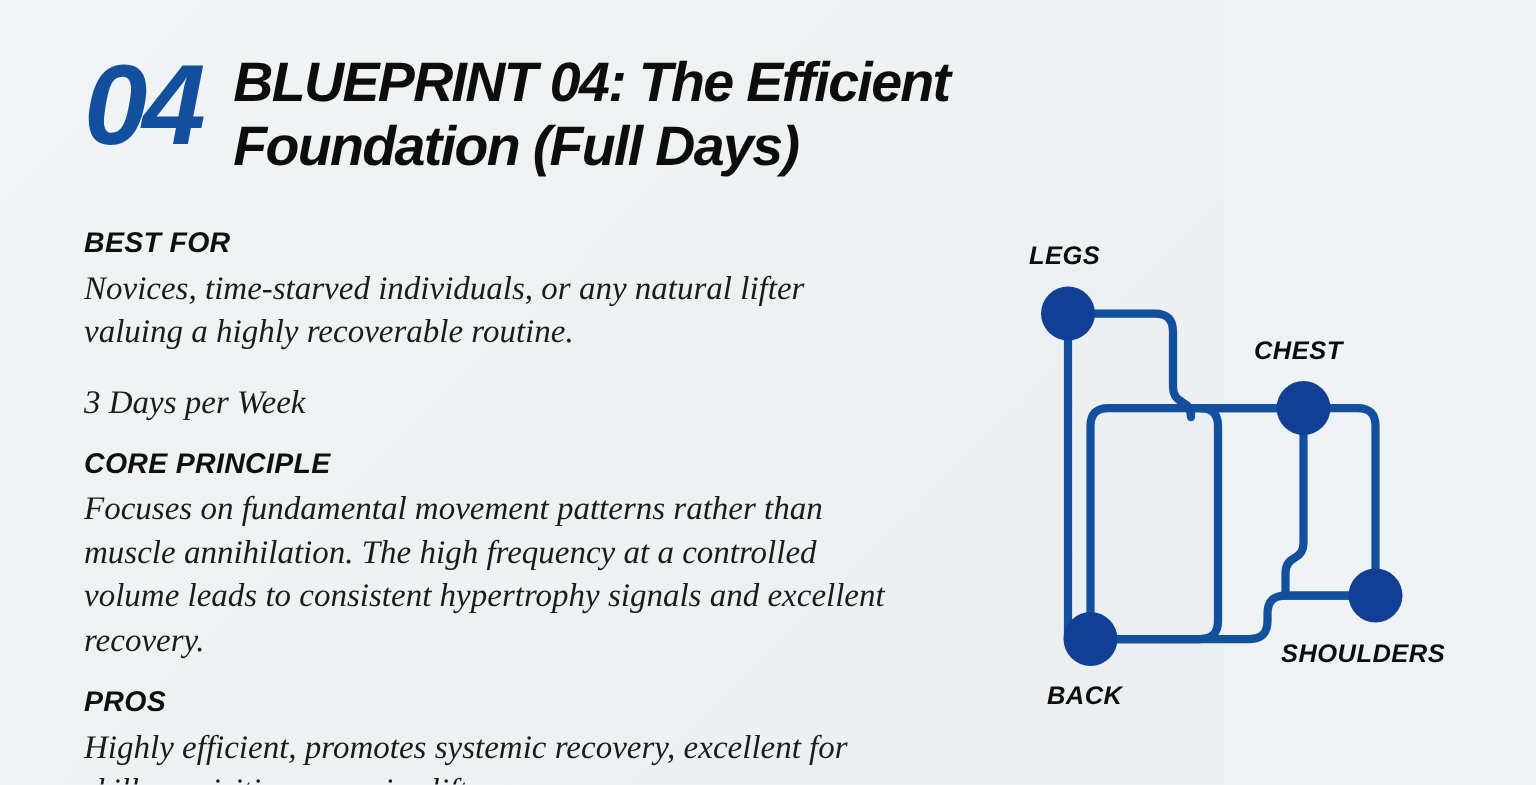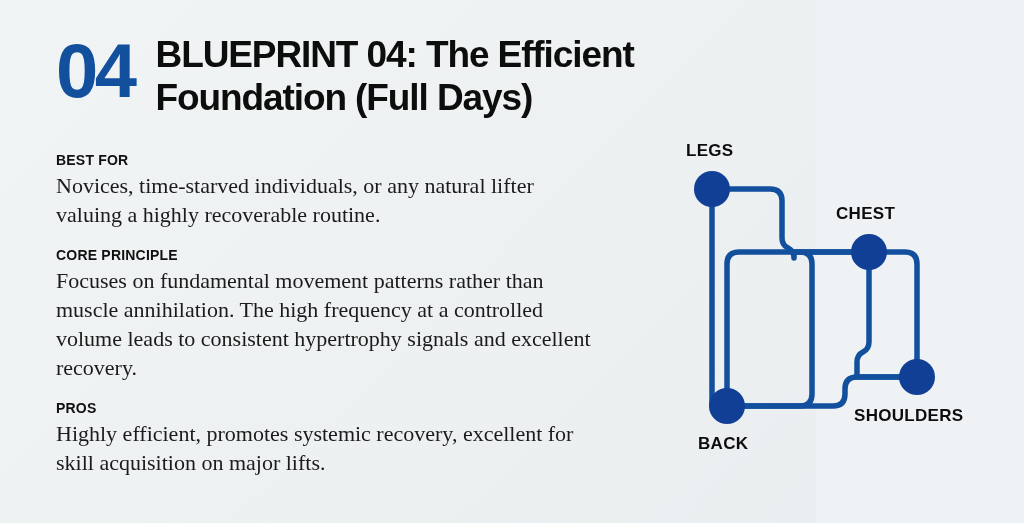--- a/index.html
+++ b/index.html
@@ -13,20 +13,21 @@
     background: #eff2f4;
     font-family: "Liberation Sans", sans-serif;
     overflow: hidden;
   }
   .slide {
     position: relative;
     width: 816px;
     height: 523px;
     background: linear-gradient(135deg, #f1f4f5 0%, #edf1f2 55%, #eaeef0 100%);
     box-sizing: border-box;
+    font-style: italic;
   }
 
   
   .header {
     position: absolute;
     left: 56px;
     top: 34px;
     right: 56px;
     display: flex;
     align-items: flex-start;
@@ -57,40 +58,40 @@
     position: absolute;
     left: 56px;
     top: 152px;
     width: 560px;
   }
   .block { margin-bottom: 17px; }
   .block:last-child { margin-bottom: 0; }
   .block-head {
     font-family: "Liberation Sans", sans-serif;
     font-weight: bold;
-    font-size: 14px;
+    font-size: 19px;
     letter-spacing: 0.2px;
     color: #101010;
     margin: 0 0 3px 0;
     text-transform: uppercase;
   }
   .block-body {
     font-family: "Liberation Serif", serif;
     font-size: 22px;
     line-height: 1.33;
     color: #1b1b1b;
     margin: 0;
     max-width: 548px;
   }
 
   
   .diagram {
     position: absolute;
     left: 650px;
-    top: 124px;
+    top: 144px;
     width: 350px;
     height: 350px;
   }
   .diagram svg { display: block; }
   .node-label {
     font-family: "Liberation Sans", sans-serif;
     font-weight: bold;
     font-size: 17px;
     letter-spacing: 0.3px;
     fill: #0d0d0d;
@@ -107,20 +108,21 @@
   </div>
 
   <div class="content">
 
     <div class="block">
       <p class="block-head">BEST FOR</p>
       <p class="block-body">Novices, time-starved individuals, or any natural lifter valuing a highly recoverable routine.</p>
     </div>
 
     <div class="block">
+      <p class="block-body">3 Days per Week</p>
     </div>
 
     <div class="block">
       <p class="block-head">CORE PRINCIPLE</p>
       <p class="block-body">Focuses on fundamental movement patterns rather than muscle annihilation. The high frequency at a controlled volume leads to consistent hypertrophy signals and excellent recovery.</p>
     </div>
 
     <div class="block">
       <p class="block-head">PROS</p>
       <p class="block-body">Highly efficient, promotes systemic recovery, excellent for skill acquisition on major lifts.</p>

